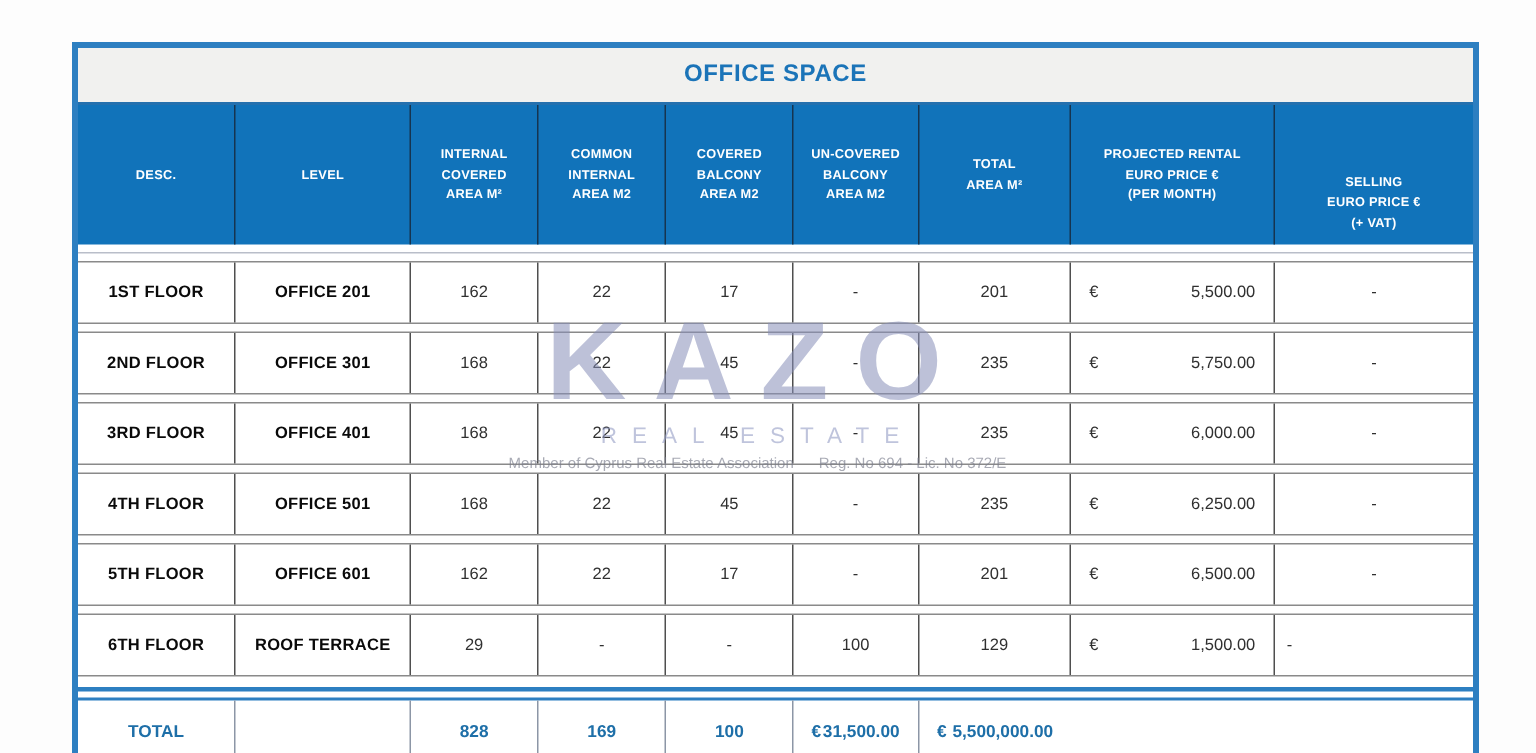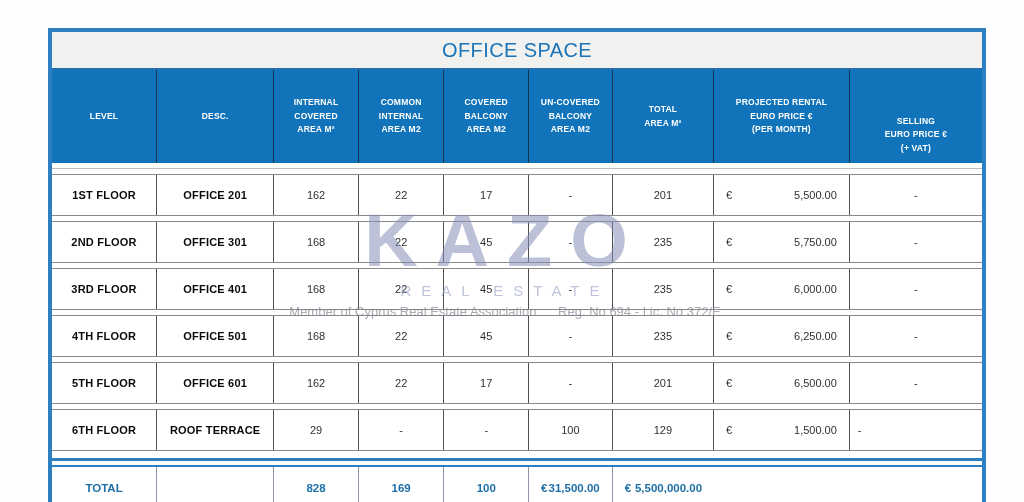--- a/index.html
+++ b/index.html
@@ -13,21 +13,21 @@
     position:absolute;left:48px;top:28px;width:938px;
     border:4px solid #2D7FC1;background:#ffffff;box-sizing:border-box;
   }
 
   
   .title-bar{
     height:36px;background:#F1F1EF;display:flex;align-items:center;justify-content:center;
     border-bottom:2px solid #2470AE;
   }
   .title-bar span{
-    color:#1B74B8;font-size:20px;font-weight:normal;letter-spacing:.4px;
+    color:#1B74B8;font-size:16px;font-weight:bold;letter-spacing:.4px;
   }
 
   
   .grid{
     display:grid;
     grid-template-columns:11.3% 12.6% 9.1% 9.2% 9.1% 9.0% 10.9% 14.6% auto;
   }
 
   
   .head-row{background:#1173BA;}
@@ -76,21 +76,21 @@
   }
   .wm-brand{
     font-size:74px;line-height:1;font-weight:bold;letter-spacing:18px;
     color:rgba(134,142,184,0.55);
   }
   .wm-tagline{
     margin-top:4px;font-size:15px;letter-spacing:10px;
     color:rgba(148,156,196,0.60);
   }
   .wm-note{
-    margin-top:5px;font-size:13px;white-space:pre;
+    margin-top:5px;font-size:10px;white-space:pre;
     color:rgba(122,124,140,0.65);
   }
 </style>
 </head>
 <body>
 
 <div class="sheet">
 
   <div class="watermark">
     <div class="wm-brand">KAZO</div>
@@ -98,22 +98,22 @@
     <div class="wm-note">Member of Cyprus Real Estate Association      Reg. No 694 - Lic. No 372/E</div>
   </div>
 
   <div class="table-outer">
 
     <div class="title-bar">
       <span>OFFICE SPACE</span>
     </div>
 
     <div class="grid head-row">
+      <div class="head-cell">DESC.</div>
       <div class="head-cell">LEVEL</div>
-      <div class="head-cell">DESC.</div>
       <div class="head-cell">INTERNAL
 COVERED
 AREA M²</div>
       <div class="head-cell">COMMON
 INTERNAL
 AREA M2</div>
       <div class="head-cell">COVERED
 BALCONY
 AREA M2</div>
       <div class="head-cell">UN-COVERED

